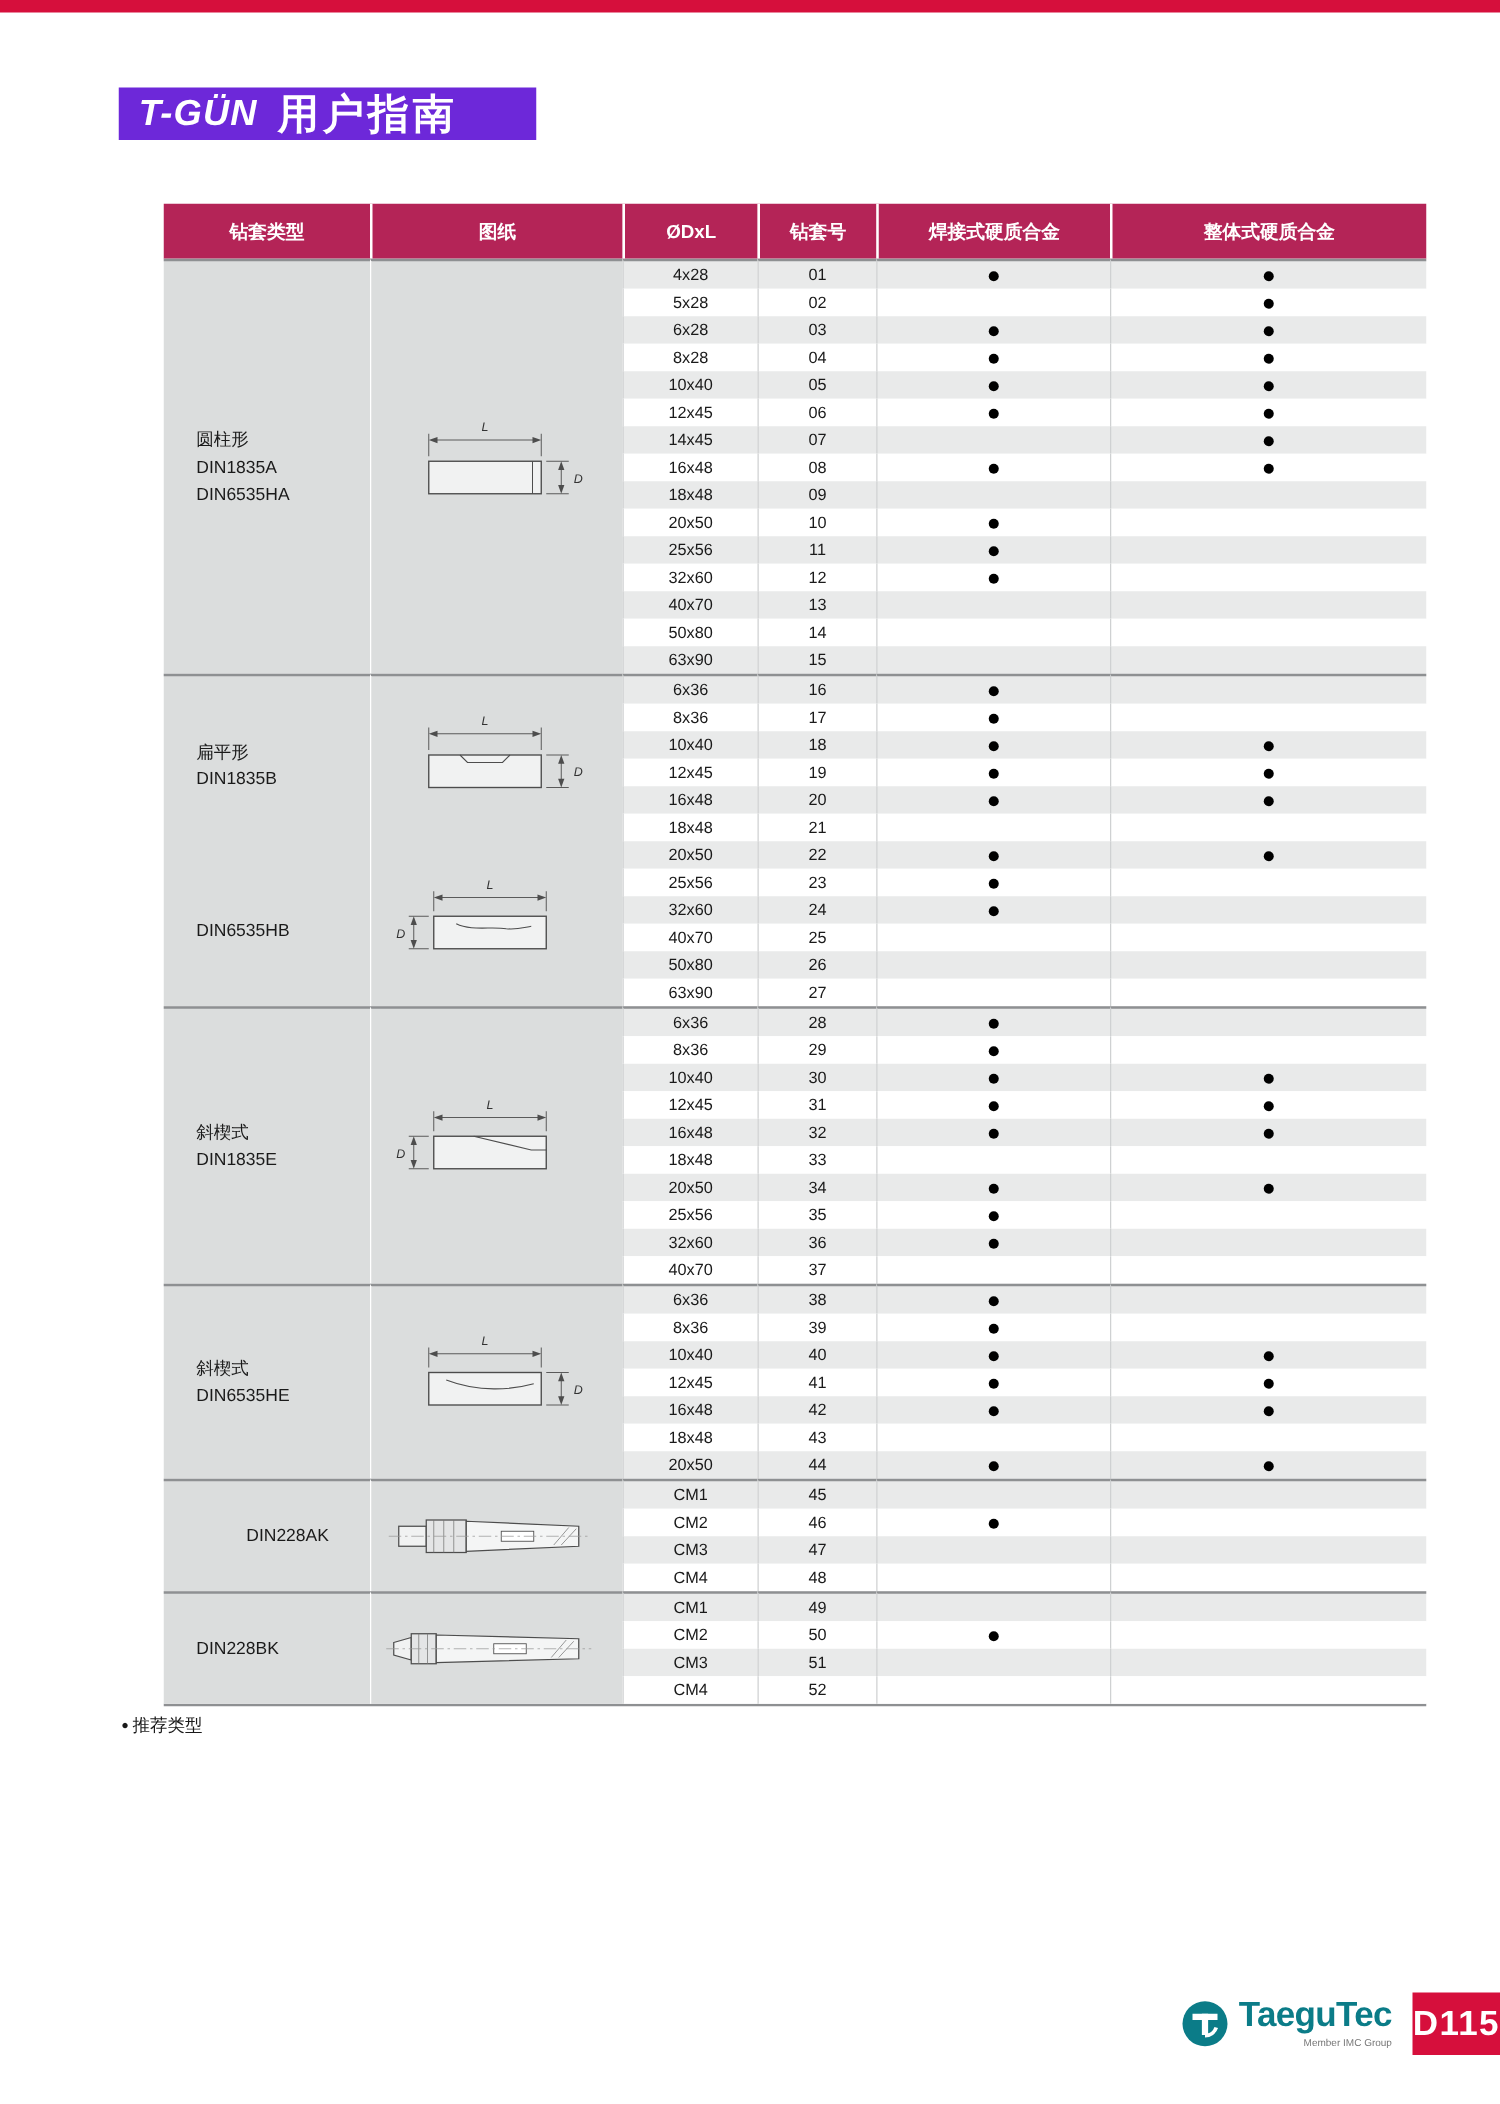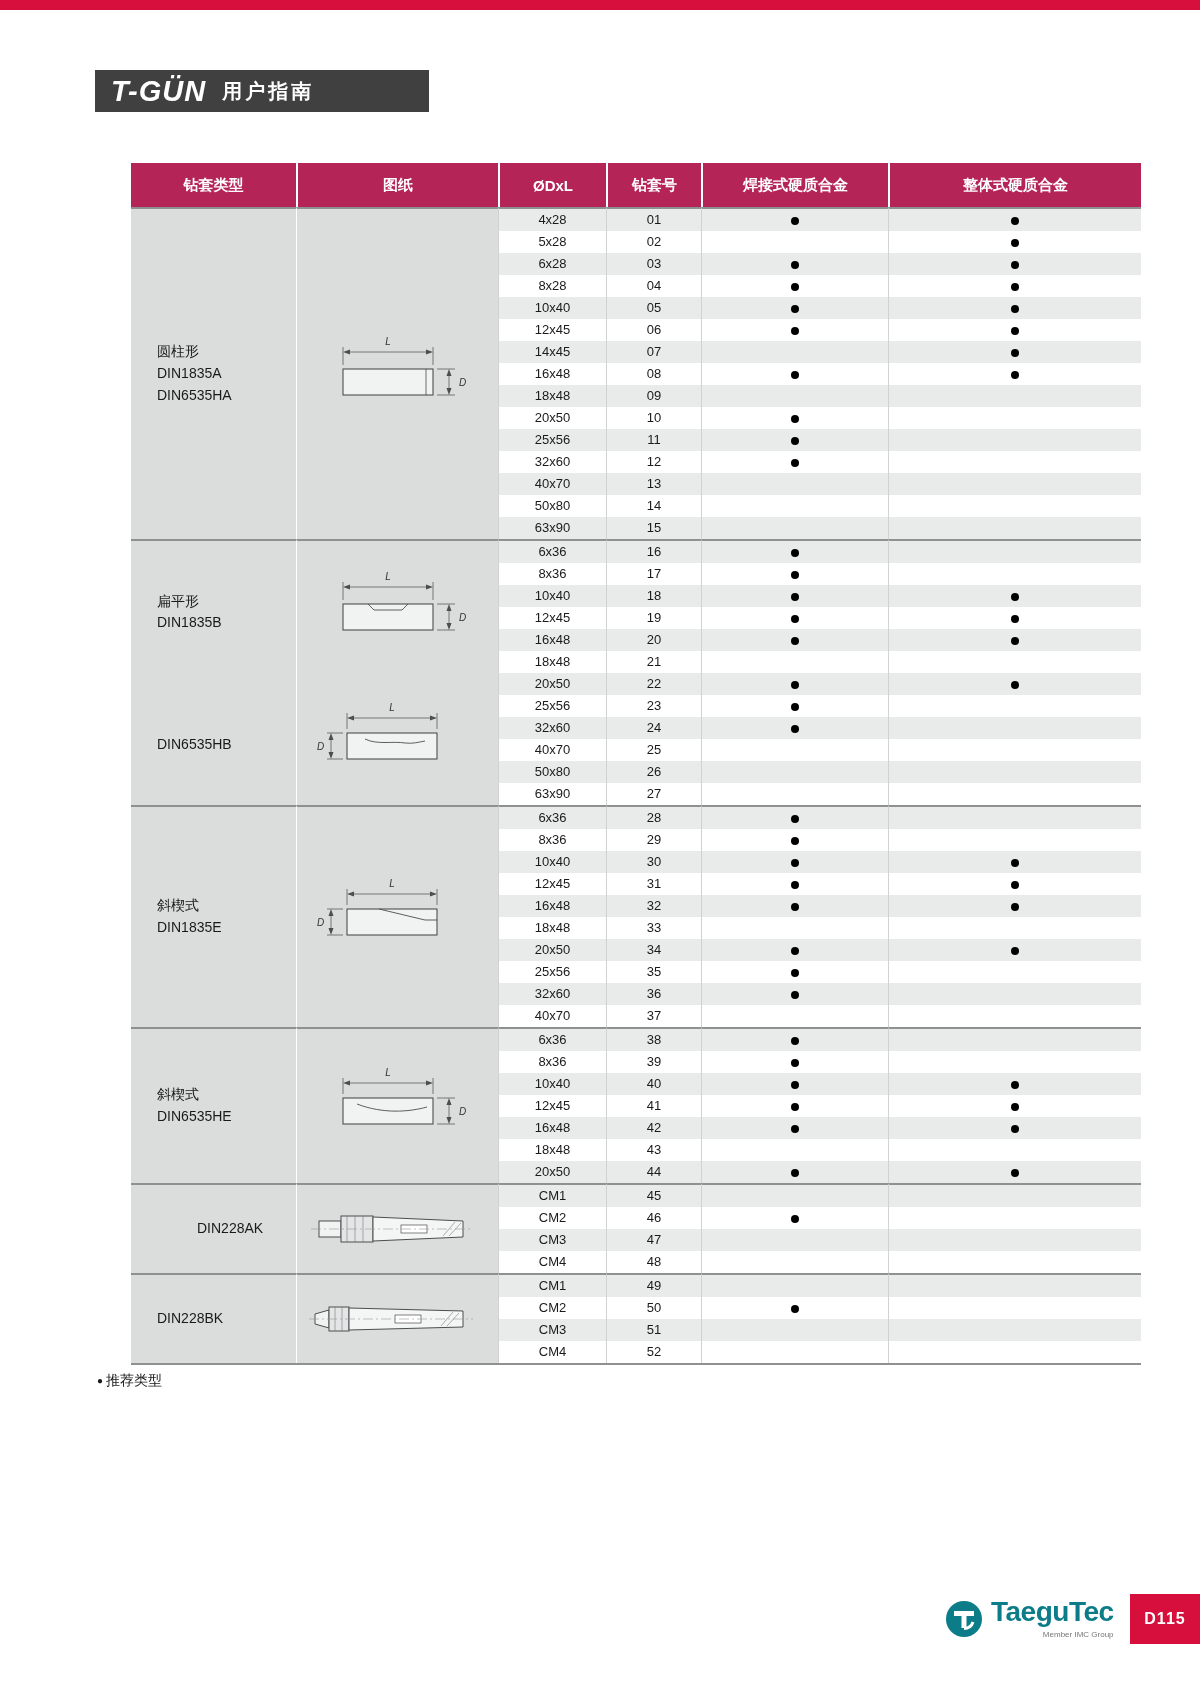--- a/index.html
+++ b/index.html
@@ -1,24 +1,24 @@
 <!DOCTYPE html>
 <html><head>
 <meta charset="utf-8">
 <style>
   * { margin:0; padding:0; box-sizing:border-box; }
   body { background:#ffffff; font-family:"Liberation Sans","DejaVu Sans",sans-serif; }
   .page { position:relative; width:1200px; height:1683px; background:#fff; overflow:hidden; }
 
   .topbar { position:absolute; top:0; left:0; width:100%; height:10px; background:#d60f3c; }
 
-  .header-band { position:absolute; left:95px; top:70px; width:334px; height:42px; background:#404040;
+  .header-band { position:absolute; left:95px; top:70px; width:334px; height:42px; background:#6d28d9;
     display:flex; align-items:center; gap:16px; padding:0 16px; }
   .brand { color:#fff; font-size:29px; font-weight:bold; font-style:italic; letter-spacing:1px; }
-  .header-title { color:#fff; font-size:20px; font-weight:bold; letter-spacing:3px; }
+  .header-title { color:#fff; font-size:33px; font-weight:bold; letter-spacing:3px; }
 
   .section-title { position:absolute; left:95px; top:126px; font-size:22px; font-weight:bold; color:#000; letter-spacing:1px; }
 
   .table-wrap { position:absolute; left:95px; top:163px; width:1010px;padding-left:36px; }
   table { width:1010px; border-collapse:separate; border-spacing:0; table-layout:fixed;
     border-bottom:2px solid #8e9092; }
   th, td { box-sizing:border-box; }
   thead th { background:#b42457; color:#fff; font-size:15px; font-weight:bold; height:44px;
     text-align:center; border-left:2px solid #fff; }
   thead th:first-child { border-left:none; }
@@ -40,21 +40,21 @@
 
   .footnote { position:absolute; left:97px; top:1372px; font-size:14px; color:#1a1a1a; display:flex; align-items:center; gap:3px; }
   .footnote-bullet { font-size:10px; line-height:1; }
 
   .footer-logo { position:absolute; left:945px; top:1598px; display:flex; align-items:center; gap:8px; }
   .logo-texts { display:flex; flex-direction:column; }
   .logo-text { color:#0b7c88; font-size:28px; font-weight:bold; letter-spacing:-0.5px; line-height:1; }
   .logo-sub { color:#777; font-size:8px; text-align:right; margin-top:4px; }
 
   .page-tab { position:absolute; left:1130px; top:1594px; width:70px; height:50px; background:#d60f3c;
-    color:#fff; display:flex; align-items:center; justify-content:center; font-size:16px; font-weight:bold; letter-spacing:1px; }
+    color:#fff; display:flex; align-items:center; justify-content:center; font-size:28px; font-weight:bold; letter-spacing:1px; }
 </style>
 </head>
 <body>
 
 <div class="page">
 
   <div class="topbar"></div>
 
   <div class="header-band">
     <span class="brand">T-GÜN</span>

